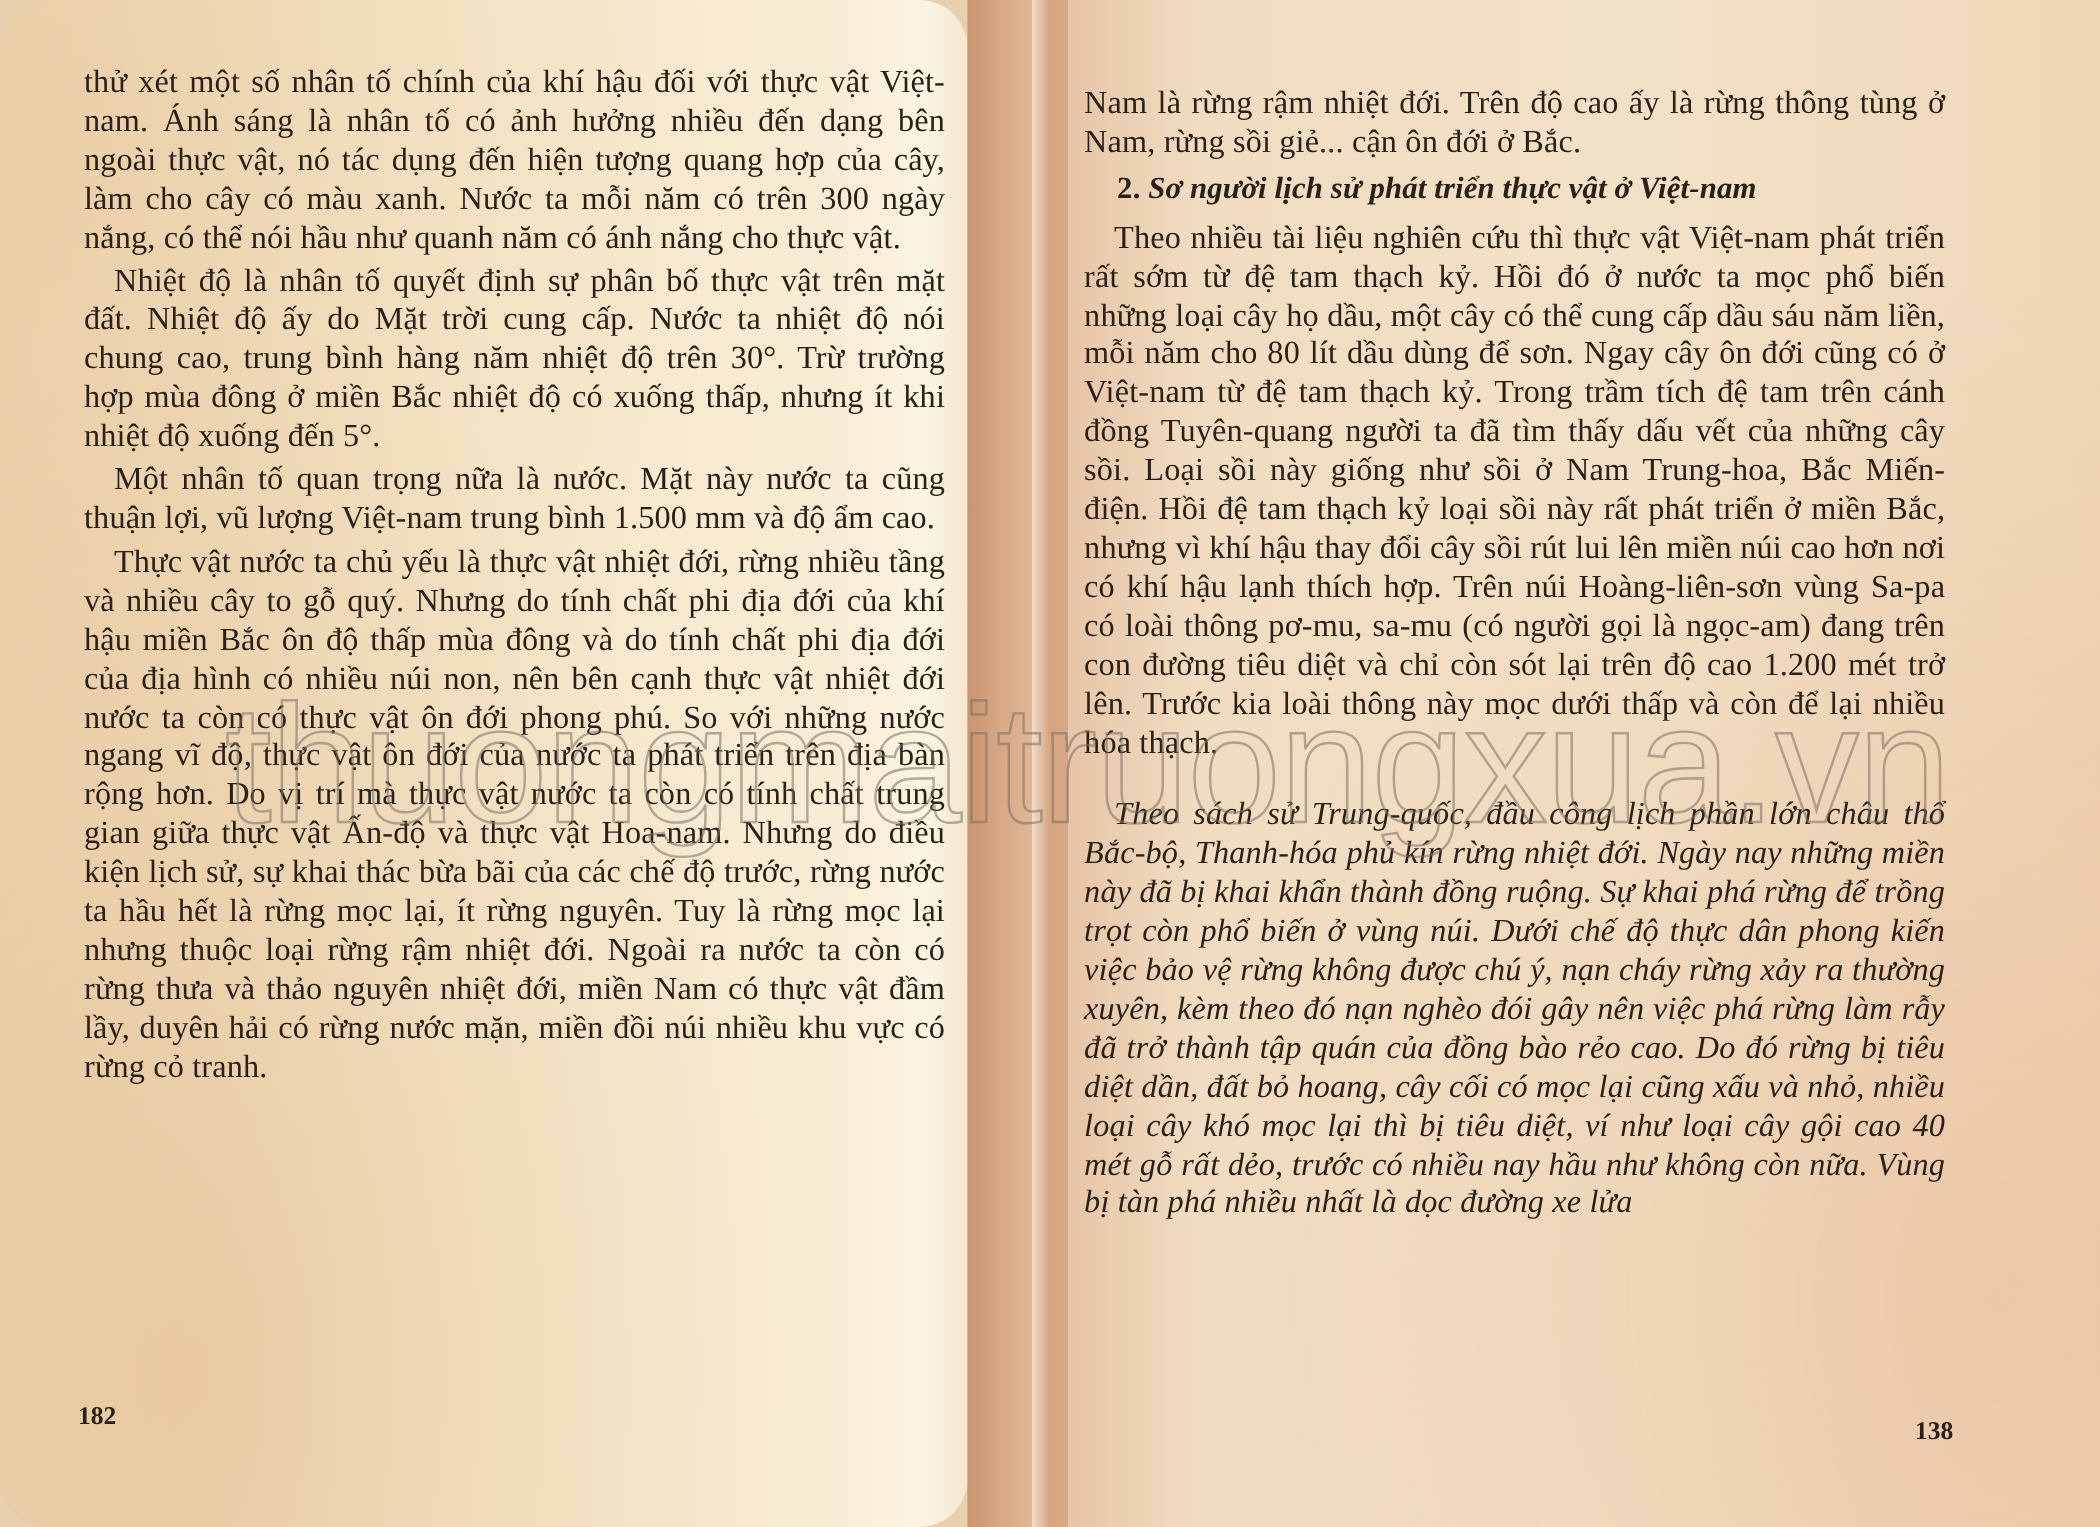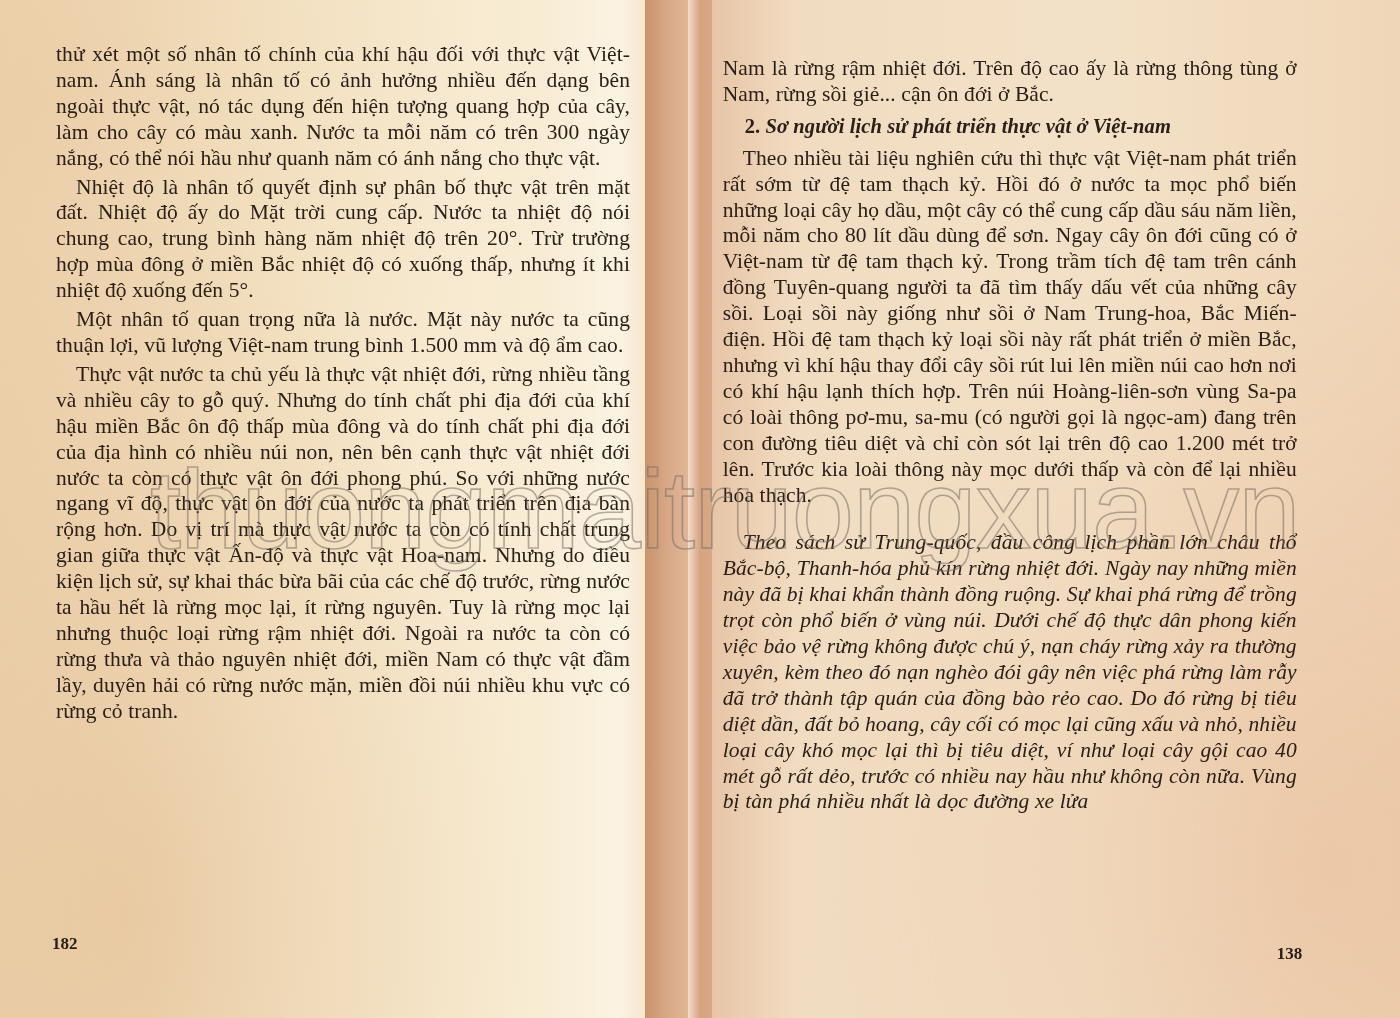--- a/index.html
+++ b/index.html
@@ -12,20 +12,21 @@
     .page {
       position:relative; height:1018px; box-sizing:border-box;
       color:#2a2018;
     }
     .page-left {
       width:700px;
       background:
         radial-gradient(ellipse at 20% 90%, rgba(214,160,110,0.35), transparent 55%),
         radial-gradient(ellipse at 10% 10%, rgba(220,170,120,0.25), transparent 50%),
         linear-gradient(90deg, #efd9b6 0%, #f5e6c8 40%, #f8ecd4 85%, #fbf3e2 96%, #f6e6cc 100%);
+      border-radius: 32px;
     }
     .page-right {
       width:820px;
       background:
         radial-gradient(ellipse at 90% 85%, rgba(225,170,130,0.35), transparent 55%),
         linear-gradient(90deg, #c9936d 0%, #d8a887 3%, #e7c3a4 8%, #f1dcc1 20%, #f3e1c7 60%, #f0d6b8 100%);
     }
     .gutter {
       position:absolute; left:688px; top:0; width:24px; height:1018px;
       background:linear-gradient(90deg, rgba(255,248,235,0.6), rgba(201,140,100,0.55) 50%, rgba(190,125,90,0.4));
@@ -58,21 +59,21 @@
       white-space:nowrap; pointer-events:none;
     }
   </style>
 </head>
 <body>
 
 <div class="spread">
   <div class="page page-left">
     <div class="text">
       <p class="noindent">thử xét một số nhân tố chính của khí hậu đối với thực vật Việt-nam. Ánh sáng là nhân tố có ảnh hưởng nhiều đến dạng bên ngoài thực vật, nó tác dụng đến hiện tượng quang hợp của cây, làm cho cây có màu xanh. Nước ta mỗi năm có trên 300 ngày nắng, có thể nói hầu như quanh năm có ánh nắng cho thực vật.</p>
-      <p class="gap">Nhiệt độ là nhân tố quyết định sự phân bố thực vật trên mặt đất. Nhiệt độ ấy do Mặt trời cung cấp. Nước ta nhiệt độ nói chung cao, trung bình hàng năm nhiệt độ trên 20°. Trừ trường hợp mùa đông ở miền Bắc nhiệt độ có xuống thấp, nhưng ít khi nhiệt độ xuống đến 5°.</p>
+      <p class="gap">Nhiệt độ là nhân tố quyết định sự phân bố thực vật trên mặt đất. Nhiệt độ ấy do Mặt trời cung cấp. Nước ta nhiệt độ nói chung cao, trung bình hàng năm nhiệt độ trên 30°. Trừ trường hợp mùa đông ở miền Bắc nhiệt độ có xuống thấp, nhưng ít khi nhiệt độ xuống đến 5°.</p>
       <p class="gap">Một nhân tố quan trọng nữa là nước. Mặt này nước ta cũng thuận lợi, vũ lượng Việt-nam trung bình 1.500 mm và độ ẩm cao.</p>
       <p class="gap">Thực vật nước ta chủ yếu là thực vật nhiệt đới, rừng nhiều tầng và nhiều cây to gỗ quý. Nhưng do tính chất phi địa đới của khí hậu miền Bắc ôn độ thấp mùa đông và do tính chất phi địa đới của địa hình có nhiều núi non, nên bên cạnh thực vật nhiệt đới nước ta còn có thực vật ôn đới phong phú. So với những nước ngang vĩ độ, thực vật ôn đới của nước ta phát triển trên địa bàn rộng hơn. Do vị trí mà thực vật nước ta còn có tính chất trung gian giữa thực vật Ấn-độ và thực vật Hoa-nam. Nhưng do điều kiện lịch sử, sự khai thác bừa bãi của các chế độ trước, rừng nước ta hầu hết là rừng mọc lại, ít rừng nguyên. Tuy là rừng mọc lại nhưng thuộc loại rừng rậm nhiệt đới. Ngoài ra nước ta còn có rừng thưa và thảo nguyên nhiệt đới, miền Nam có thực vật đầm lầy, duyên hải có rừng nước mặn, miền đồi núi nhiều khu vực có rừng cỏ tranh.</p>
     </div>
     <div class="page-num">182</div>
   </div>
 
   <div class="page page-right">
     <div class="text">
       <p class="noindent">Nam là rừng rậm nhiệt đới. Trên độ cao ấy là rừng thông tùng ở Nam, rừng sồi giẻ... cận ôn đới ở Bắc.</p>
       <div class="heading">

